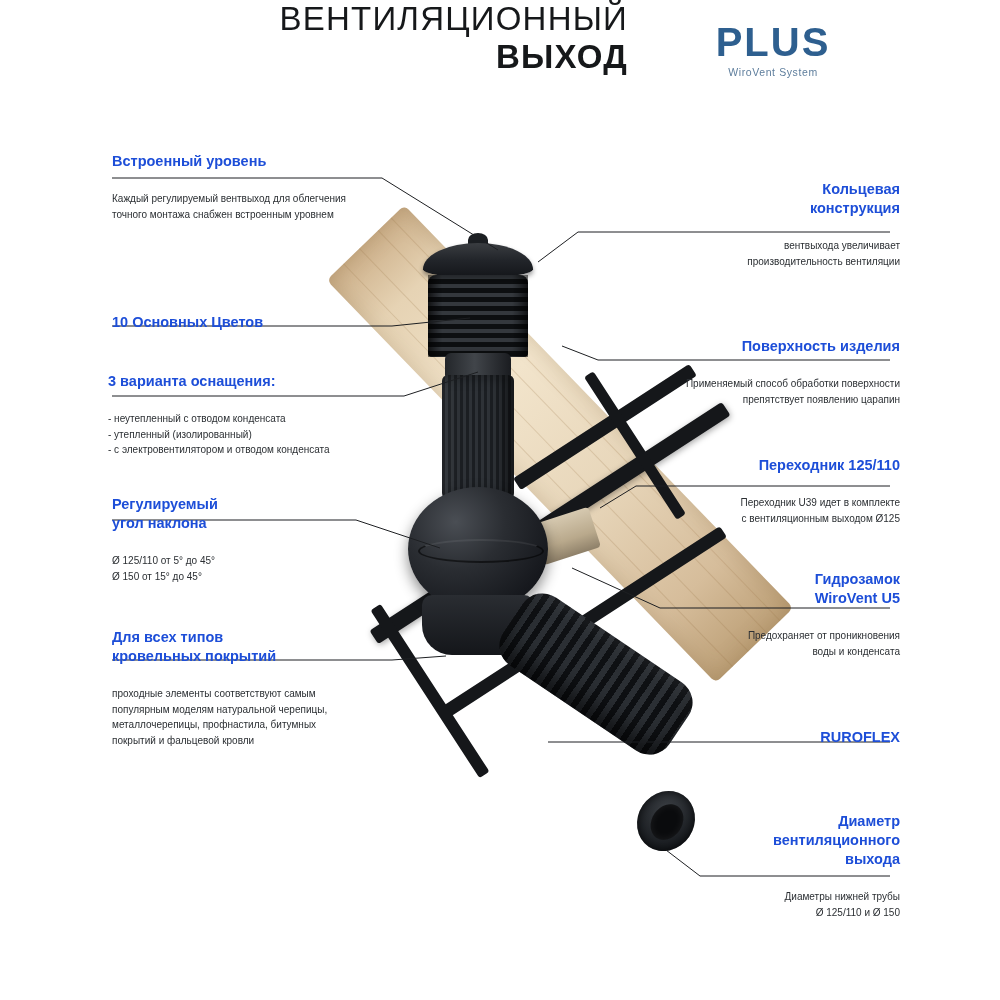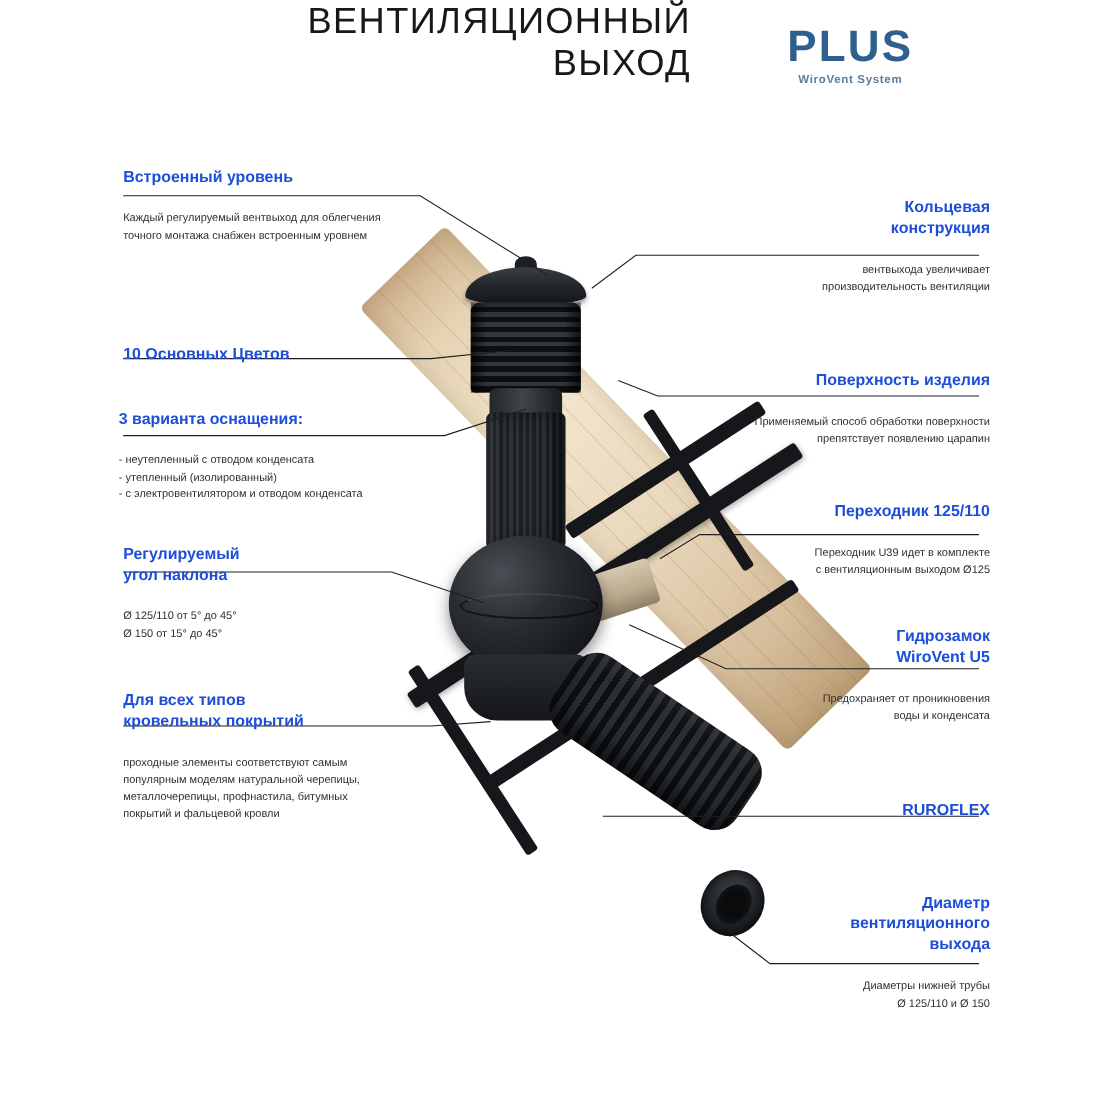--- a/index.html
+++ b/index.html
@@ -33,21 +33,21 @@
   .title-line1 {
     font-size: 33px;
     font-weight: 400;
     letter-spacing: 1.2px;
     line-height: 38px;
     color: #16181a;
     text-transform: uppercase;
   }
   .title-line2 {
     font-size: 33px;
-    font-weight: 400;
+    font-weight: 700;
     letter-spacing: 1.2px;
     line-height: 38px;
     color: #16181a;
     text-transform: uppercase;
   }
 
   .brand-block {
     position: absolute;
     right: 112px;
     top: 20px;
@@ -56,21 +56,21 @@
   }
   .brand-name {
     font-size: 40px;
     font-weight: 700;
     letter-spacing: 2px;
     color: #2e5f8f;
     line-height: 44px;
   }
   .brand-sub {
     font-size: 10.5px;
-    font-weight: 700;
+    font-weight: 400;
     letter-spacing: 0.6px;
     color: #5d7d9c;
     margin-top: 2px;
   }
 
   
   .callout { position: absolute; }
   .callout .c-head {
     font-weight: 700;
     font-size: 14.5px;

